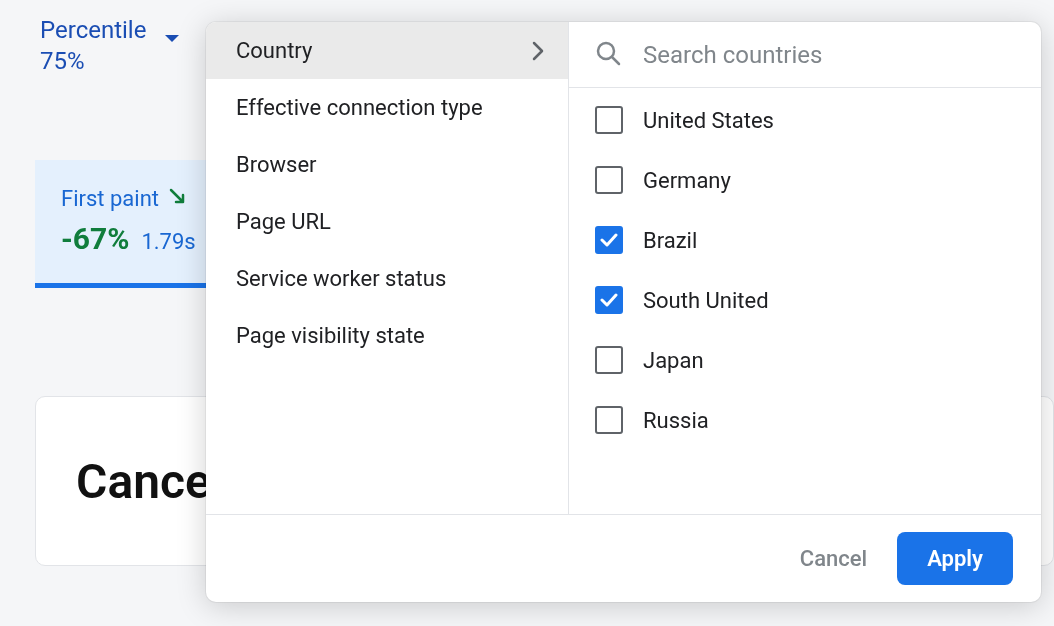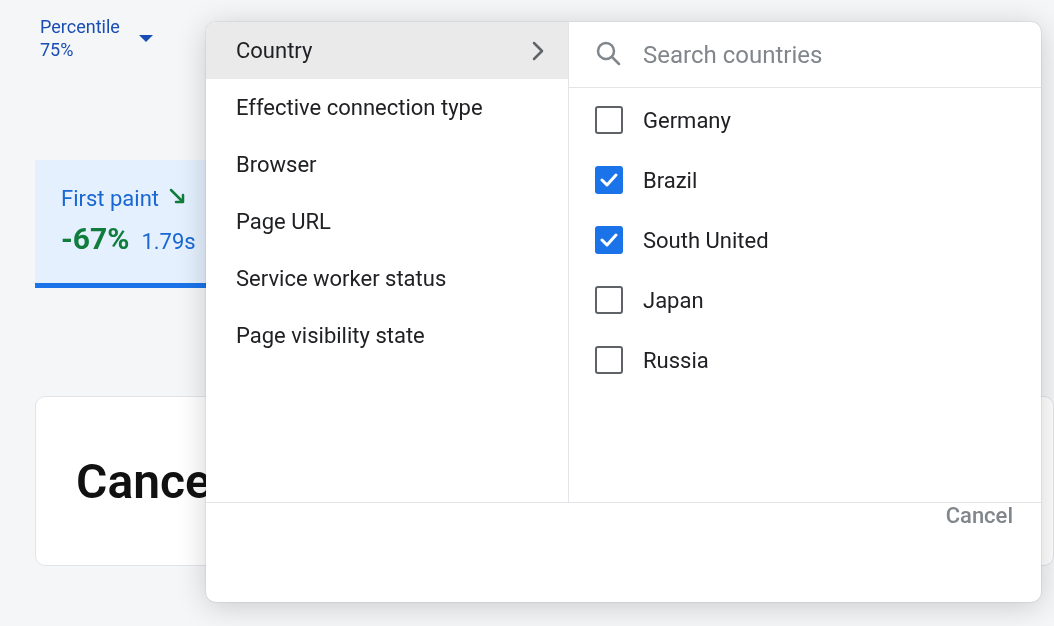--- a/index.html
+++ b/index.html
@@ -20,21 +20,21 @@
       top: 15px;
       left: 40px;
       display: flex;
       align-items: flex-start;
       color: #1a4db3;
       cursor: pointer;
     }
     .percentile-selector .labels {
       display: flex;
       flex-direction: column;
-      font-size: 18px;
+      font-size: 24px;
       line-height: 1.3;
     }
     .percentile-selector .dropdown-arrow {
       margin-left: 18px;
       margin-top: 14px;
     }
     .metric-card {
       position: absolute;
       top: 160px;
       left: 35px;
@@ -182,24 +182,24 @@
     }
     .checkbox.checked {
       background: #1a73e8;
       border-color: #1a73e8;
     }
     .checkbox-label {
       font-size: 22px;
       color: #202124;
     }
     .popover-footer {
-      height: 100px;
+      height: 88px;
       border-top: 1px solid #e2e4e8;
       display: flex;
-      align-items: flex-start;
+      align-items: center;
       justify-content: flex-end;
       padding: 0 28px;
       gap: 30px;
     }
     .btn-cancel {
       background: none;
       border: none;
       color: #80868b;
       font-size: 22px;
       font-weight: 500;
@@ -284,20 +284,24 @@
           <svg width="26" height="26" viewBox="0 0 26 26">
               <circle cx="11" cy="11" r="8" stroke="#80868b" stroke-width="2.5" fill="none"></circle>
               <line x1="17" y1="17" x2="24" y2="24" stroke="#80868b" stroke-width="2.5" stroke-linecap="round"></line>
             </svg>
         </span>
         <input type="text" placeholder="Search countries" style="">
       </div>
       <div class="checkbox-list" id="checkbox-list">
           <div class="checkbox-row">
             <span class="checkbox"></span>
+            <span class="checkbox-label">United States</span>
+          </div>
+          <div class="checkbox-row">
+            <span class="checkbox"></span>
             <span class="checkbox-label">Germany</span>
           </div>
           <div class="checkbox-row">
             <span class="checkbox checked">
               <svg width="18" height="14" viewBox="0 0 18 14">
                 <path d="M2 7 L7 12 L16 2" stroke="#fff" stroke-width="3" fill="none" stroke-linecap="round" stroke-linejoin="round"></path>
               </svg>
             </span>
             <span class="checkbox-label">Brazil</span>
           </div>
@@ -315,14 +319,15 @@
           </div>
           <div class="checkbox-row">
             <span class="checkbox"></span>
             <span class="checkbox-label">Russia</span>
           </div>
         </div>
     </div>
   </div>
   <div class="popover-footer">
     <button class="btn-cancel">Cancel</button>
+    <button class="btn-apply">Apply</button>
   </div>
 </div>
 
 </body></html>

